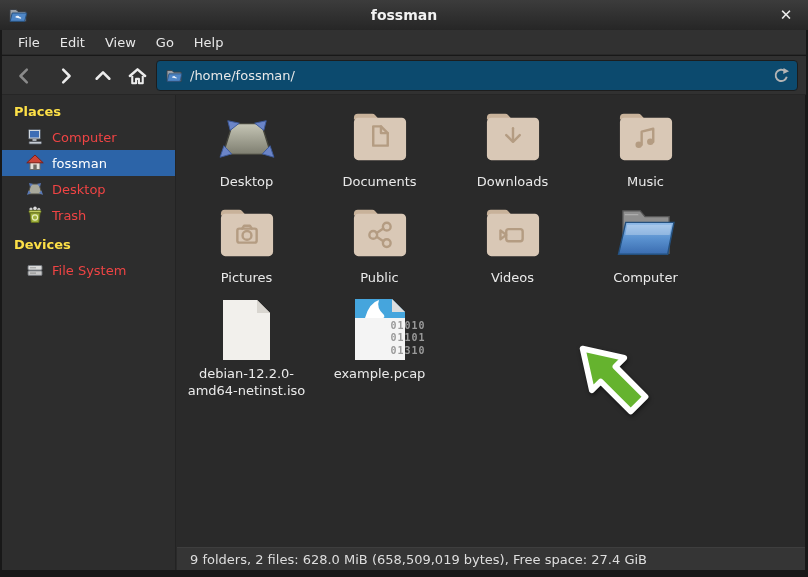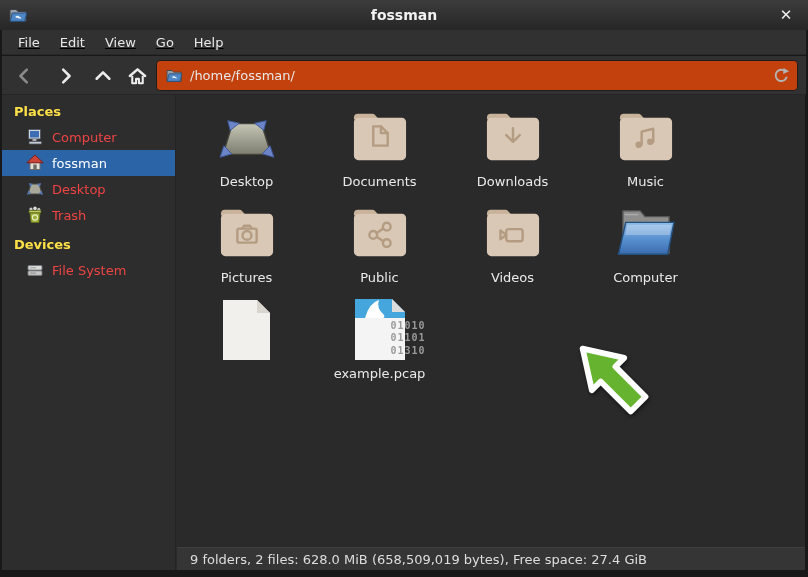--- a/index.html
+++ b/index.html
@@ -11,28 +11,28 @@
   .titlebar{position:absolute;left:0;top:0;right:0;height:30px;
     background:linear-gradient(#3c3c3c,#262626);}
   .titlebar .appicon{position:absolute;left:8px;top:5px;width:20px;height:20px;}
   .titlebar .title{position:absolute;left:0;right:0;top:0;height:30px;line-height:30px;
     text-align:center;color:#f2f2f2;font-size:14px;font-weight:bold;}
   .titlebar .closebtn{position:absolute;right:10px;top:3px;width:24px;height:24px;
     color:#efefef;font-size:15px;font-weight:bold;text-align:center;line-height:24px;cursor:default;}
 
   
   .menubar{position:absolute;left:2px;right:2px;top:30px;height:25px;background:#313131;
-    border-bottom:1px solid #282828;display:flex;align-items:center;padding-left:6px;box-sizing:border-box;text-decoration:underline;}
+    border-bottom:1px solid #282828;display:flex;align-items:center;padding-left:6px;box-sizing:border-box;}
   .menubar .mitem{color:#e8e8e8;font-size:13px;padding:3px 10px;border-radius:3px;}
 
   
   .toolbar{position:absolute;left:2px;right:2px;top:56px;height:39px;background:#313131;
     border-bottom:1px solid #262626;box-sizing:border-box;}
   .navbtn{position:absolute;top:6px;width:30px;height:28px;display:flex;align-items:center;justify-content:center;}
-  .pathbar{position:absolute;left:154px;right:8px;top:4px;height:31px;background:#c2410c;
+  .pathbar{position:absolute;left:154px;right:8px;top:4px;height:31px;background:#0c4a6e;
     border:1px solid #1d1d1d;border-radius:4px;display:flex;align-items:center;box-sizing:border-box;}
   .pathbar .picon{width:17px;height:15px;margin:0 7px 0 9px;flex:0 0 auto;}
   .pathbar .ptext{color:#e8e8e8;font-size:13px;flex:1;}
   .pathbar .refresh{width:26px;height:26px;margin-right:3px;display:flex;align-items:center;justify-content:center;}
 
   
   .content{position:absolute;left:2px;right:3px;top:95px;bottom:7px;background:#2a2a2a;}
   .sidebar{position:absolute;left:0;top:0;bottom:0;width:174px;background:#2d2d2d;
     border-right:1px solid #232323;box-sizing:border-box;}
   .sb-header{padding:9px 0 5px 12px;color:#fde047;font-size:13px;font-weight:bold;}
@@ -294,20 +294,21 @@
             </div>
             <div class="flabel">Computer</div>
           </div>
           <div class="cell">
             <div class="iconbox">
               <span class="isoicon">
                 <span class="foldcut"></span>
                 <span class="foldface"></span>
               </span>
             </div>
+            <div class="flabel">debian-12.2.0-amd64-netinst.iso</div>
           </div>
           <div class="cell">
             <div class="iconbox">
               <span class="pcapicon">
                 <span class="pcapband"><svg viewBox="0 0 50 19" width="50" height="19">
                     <path d="M10 19 Q14 4 24 1 Q21 9 29 16 Q30 19 28 19 Z" fill="#ffffff"></path>
                   </svg></span>
                 <span class="foldcut"></span>
                 <span class="foldface"></span>
                 <span class="pcaplines">

